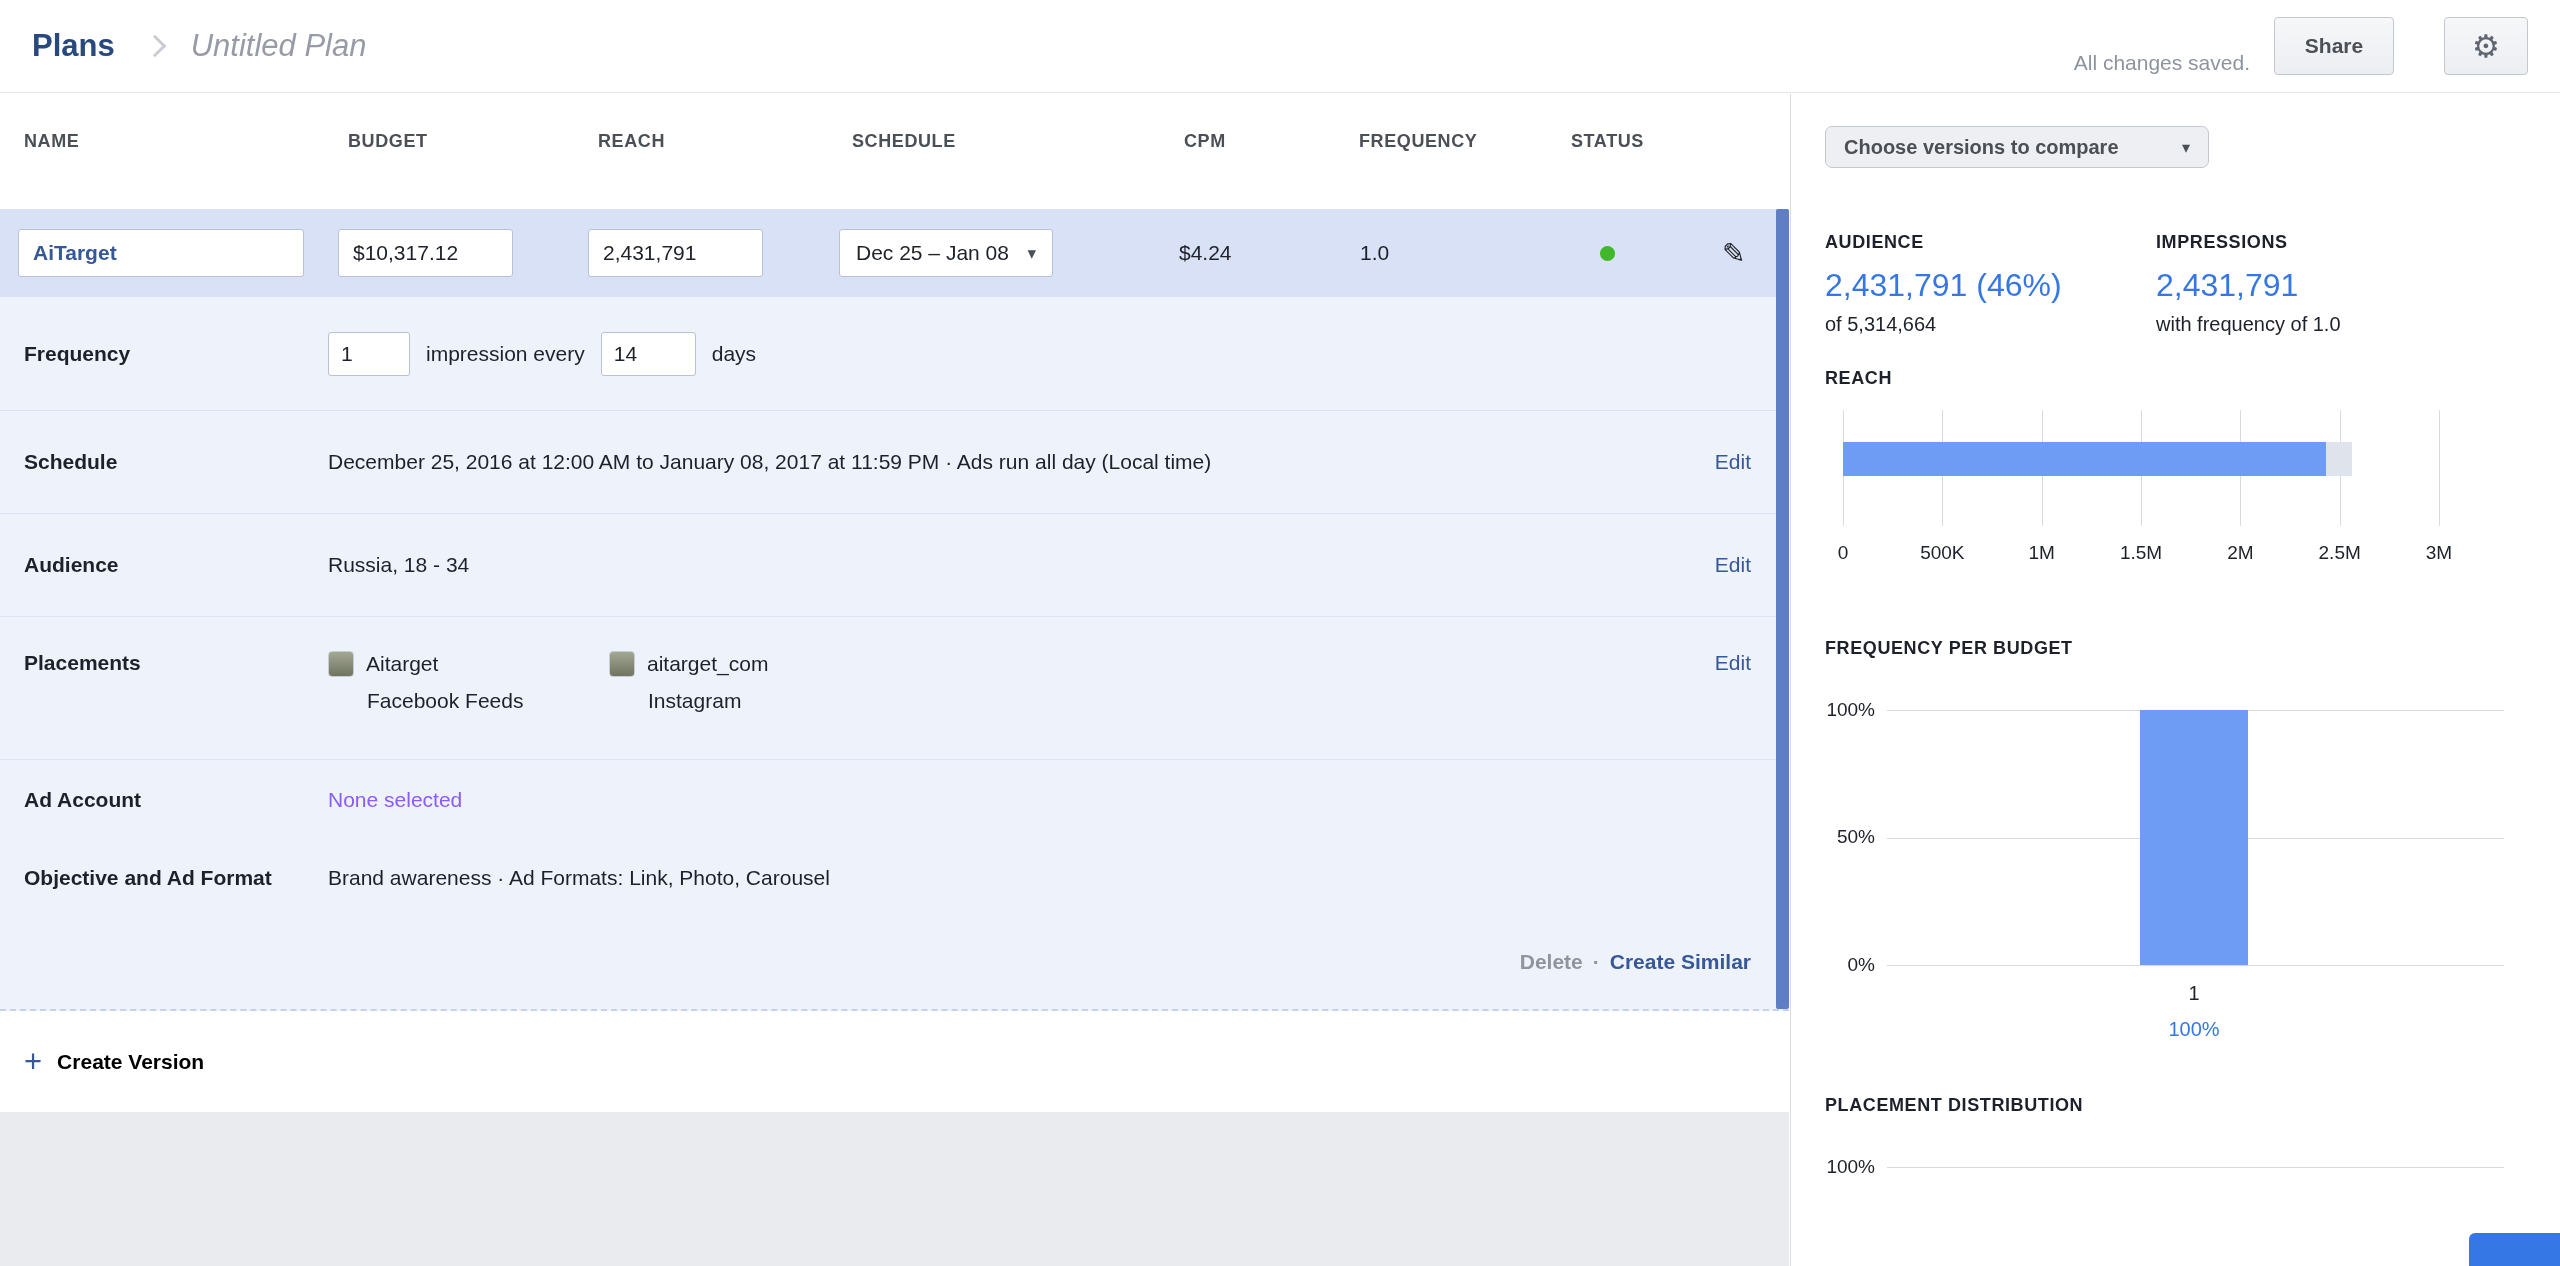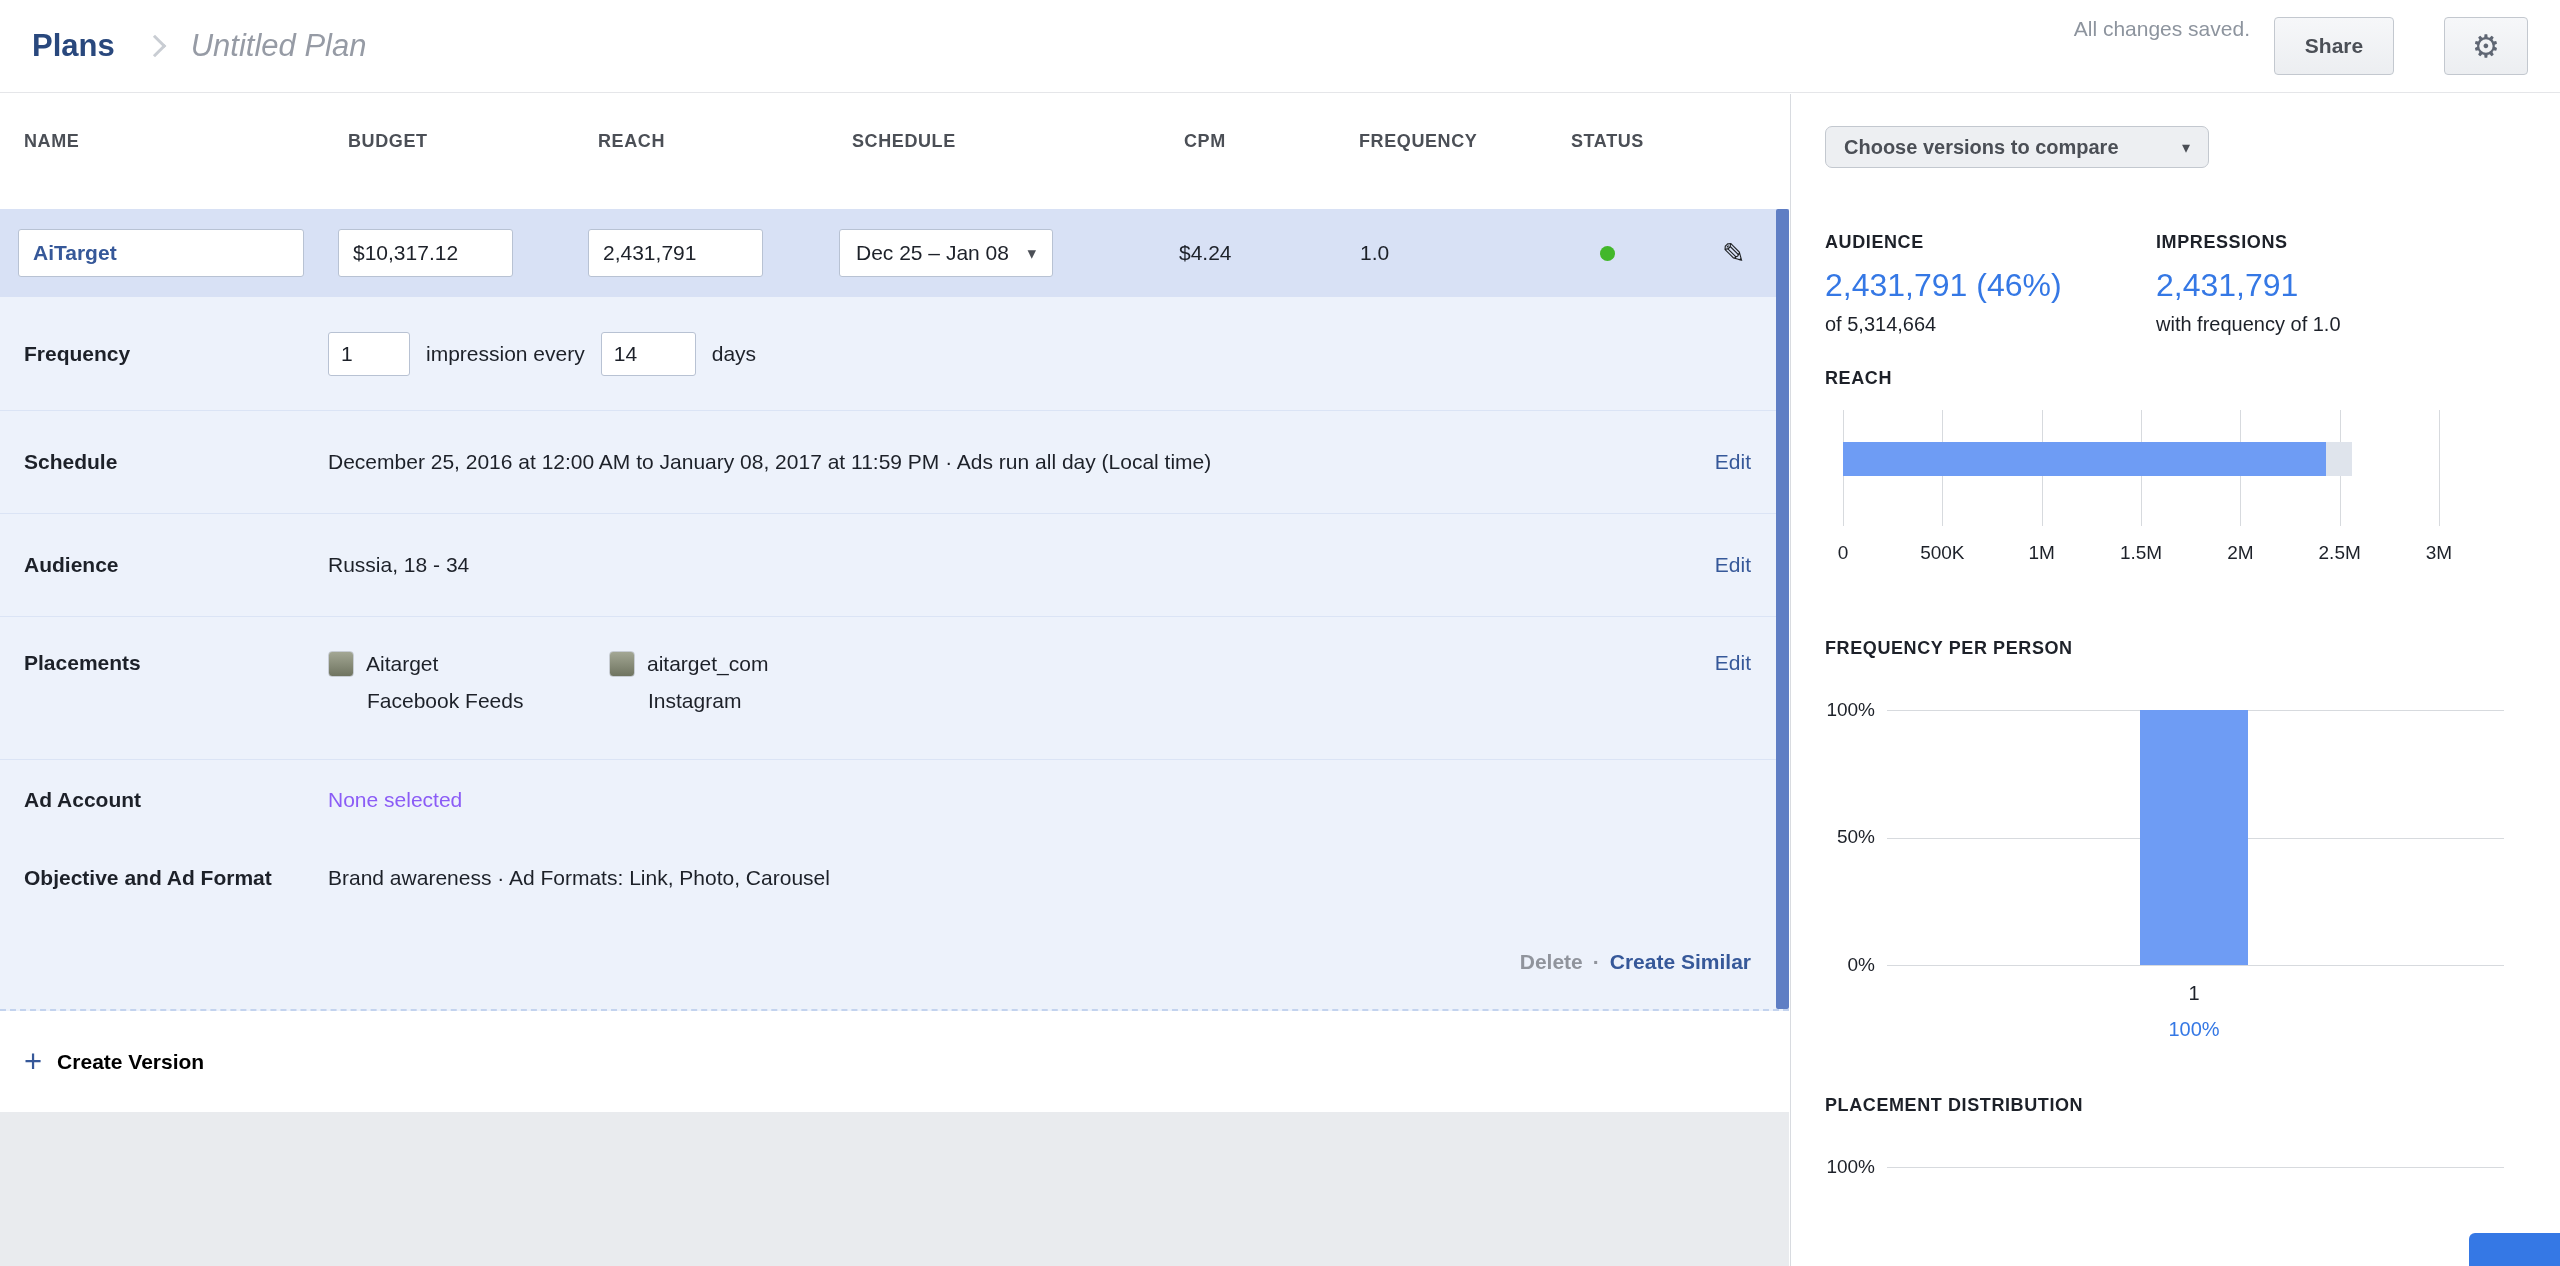--- a/index.html
+++ b/index.html
@@ -4,21 +4,21 @@
 <style>
   *{box-sizing:border-box;margin:0;padding:0}
   html,body{width:2560px;height:1266px}
   body{font-family:"Liberation Sans","DejaVu Sans",sans-serif;color:#1d2129;background:#fff;overflow:hidden;position:relative}
 
   
   .topbar{position:absolute;top:0;left:0;width:2560px;height:93px;background:#fff;border-bottom:1px solid #e5e6e9;display:flex;align-items:center;padding:0 32px;z-index:5}
   .crumb-root{font-size:31px;font-weight:bold;color:#29487d;text-decoration:none;cursor:pointer}
   .crumb-chevron{width:16px;height:16px;border-top:3px solid #c9cdd3;border-right:3px solid #c9cdd3;transform:rotate(45deg);margin:0 28px 0 32px}
   .crumb-current{font-size:31px;font-style:italic;color:#969ba5}
-  .topbar-right{margin-left:auto;display:flex;align-items:flex-start}
+  .topbar-right{margin-left:auto;display:flex;align-items:flex-end}
   .save-status{font-size:21px;color:#8d949e;margin-right:24px}
   .btn{height:58px;background:linear-gradient(#f6f7f9,#eceef1);border:1px solid #c3c8cf;border-radius:4px;font-size:21px;font-weight:bold;color:#4b4f56;display:flex;align-items:center;justify-content:center;cursor:pointer;font-family:inherit}
   .share-btn{width:120px;margin-right:50px}
   .gear-btn{width:84px}
   .gear-glyph{font-size:31px;color:#5f6673;font-weight:normal}
 
   
   .left-pane{position:absolute;top:94px;left:0;width:1789px;height:1172px;background:#fff}
   .thead{position:relative;height:94px;background:#fff}
   .th{position:absolute;top:50%;transform:translateY(-50%);font-size:18px;font-weight:bold;color:#4b4f56;letter-spacing:0.6px}
@@ -259,21 +259,21 @@
   <div class="reach-xlabels">
     <span class="rxl" style="left:0%">0</span>
     <span class="rxl" style="left:16.667%">500K</span>
     <span class="rxl" style="left:33.333%">1M</span>
     <span class="rxl" style="left:50%">1.5M</span>
     <span class="rxl" style="left:66.667%">2M</span>
     <span class="rxl" style="left:83.333%">2.5M</span>
     <span class="rxl" style="left:100%">3M</span>
   </div>
 
-  <div class="sec-label freq-label">FREQUENCY PER PERSON</div>
+  <div class="sec-label freq-label">FREQUENCY PER BUDGET</div>
 
   <span class="freq-ylabel" style="top:616px">100%</span>
   <span class="freq-ylabel" style="top:743px">50%</span>
   <span class="freq-ylabel" style="top:871px">0%</span>
 
   <div class="freq-plot">
     <span class="hgrid" style="top:0"></span>
     <span class="hgrid" style="top:50%"></span>
     <span class="hgrid" style="top:100%"></span>
     <div class="freq-bar" style="height: 100%;"></div>

